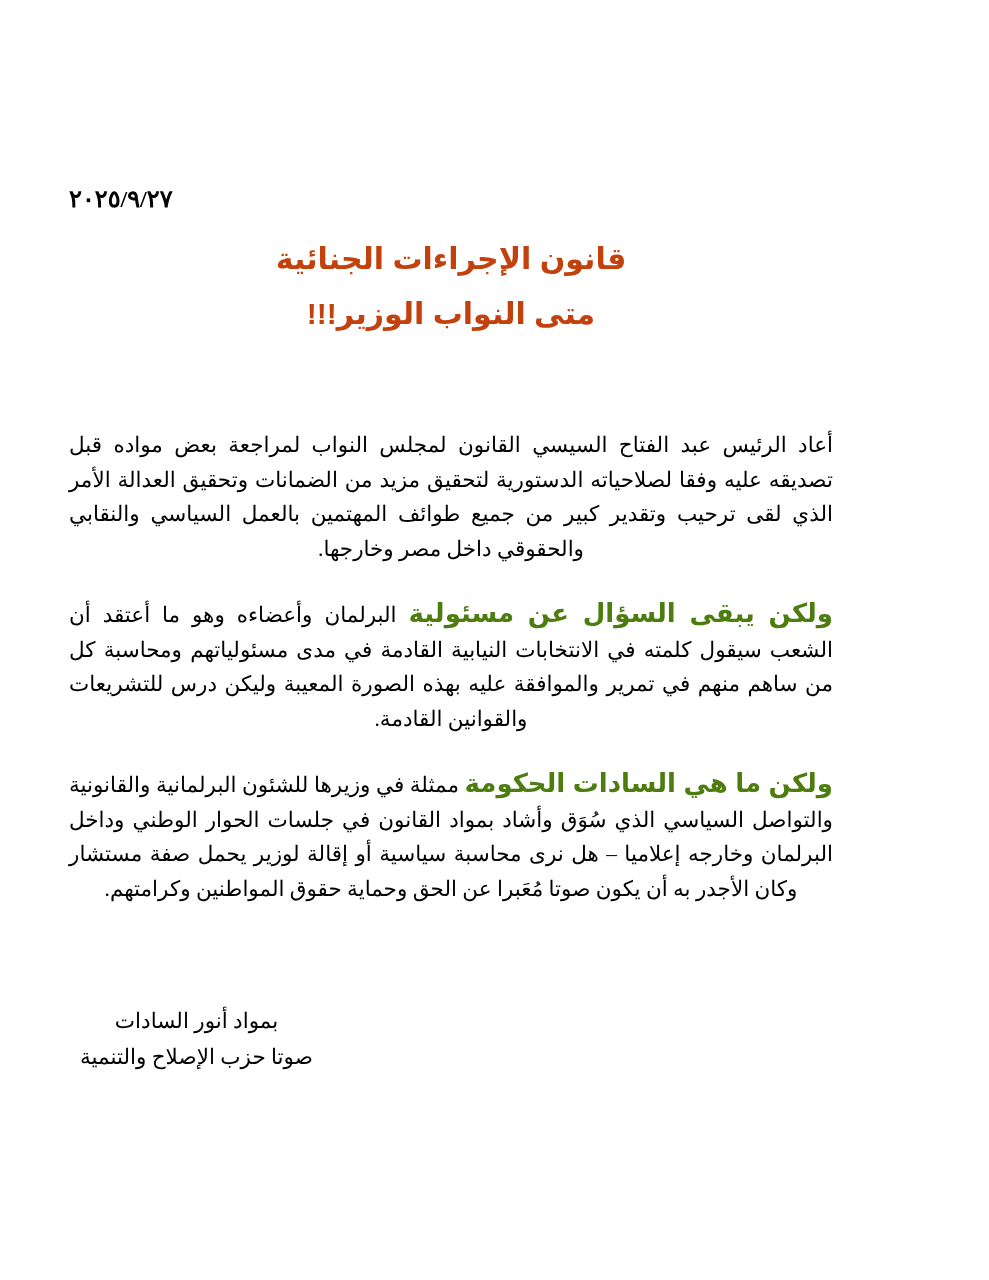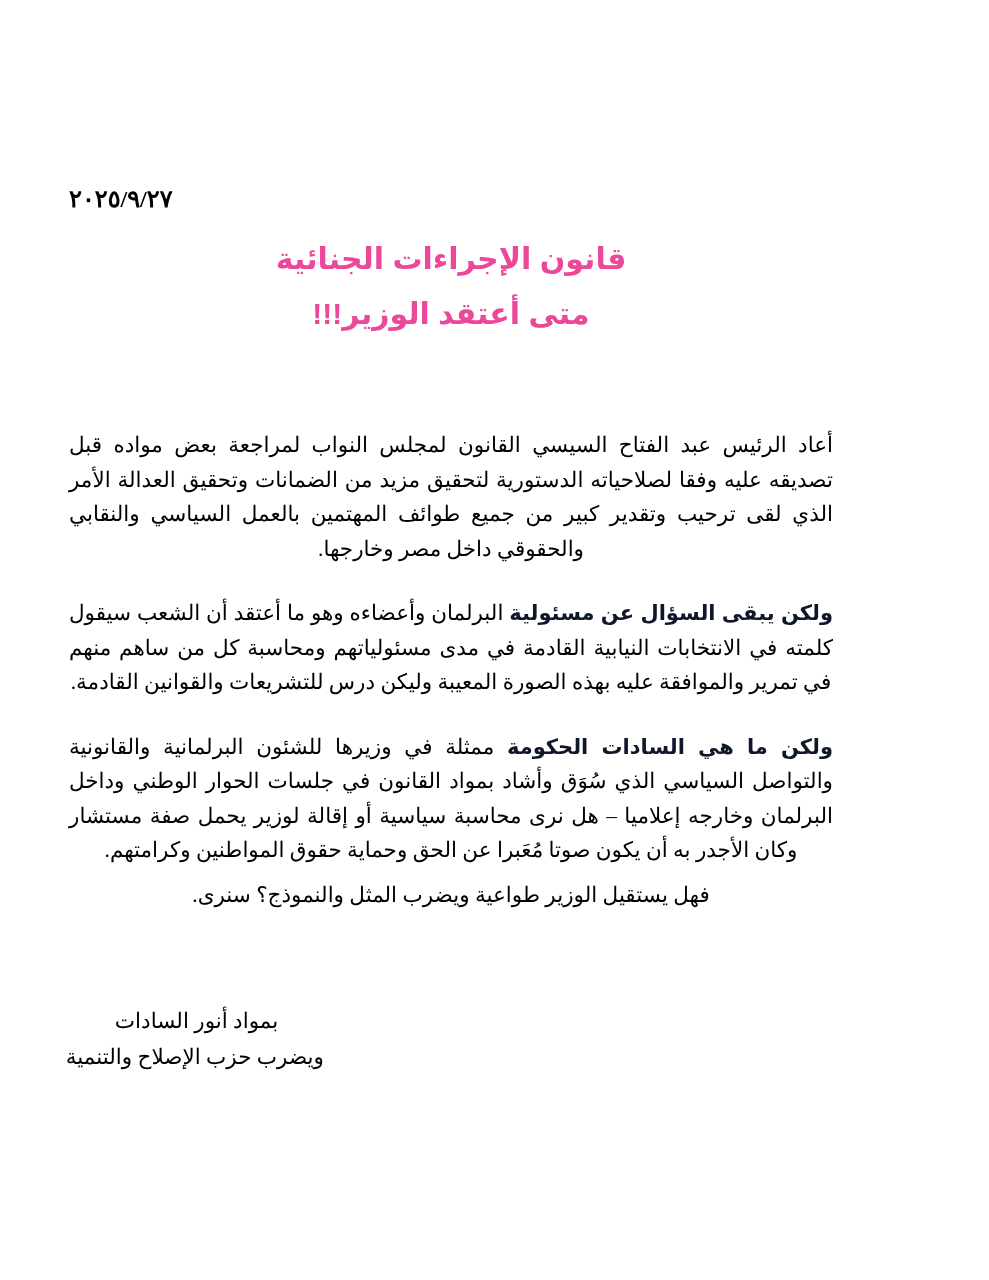--- a/index.html
+++ b/index.html
@@ -44,21 +44,21 @@
     left: 113px;
     width: 764px;
     text-align: center;
   }
 
   .title-line {
     font-family: "Liberation Sans", "DejaVu Sans", sans-serif;
     font-size: 30px;
     font-weight: 700;
     line-height: 1.55;
-    color: #ec4899;
+    color: #c2410c;
     white-space: nowrap;
     direction: rtl;
     unicode-bidi: isolate;
   }
 
   .title-line.second {
     margin-top: 8px;
   }
 
   
@@ -77,24 +77,24 @@
     direction: rtl;
     unicode-bidi: isolate;
     margin: 0;
   }
 
   .para + .para {
     margin-top: 30px;
   }
 
   .para .lead {
-    color: #0f172a;
+    color: #4d7c0f;
     font-weight: 700;
     font-family: "Liberation Sans", "DejaVu Sans", sans-serif;
-    font-size: 21px;
+    font-size: 26px;
     letter-spacing: 0.4px;
   }
 
   .closing-line {
     font-size: 21.5px;
     line-height: 34.5px;
     direction: rtl;
     unicode-bidi: isolate;
     text-align: center;
     margin: 10px 0 0 0;
@@ -123,33 +123,32 @@
 </style>
 </head>
 <body>
 
 <div class="page">
 
   <div class="doc-date">٢٠٢٥/٩/٢٧</div>
 
   <div class="title-block">
     <div class="title-line">قانون الإجراءات الجنائية</div>
-    <div class="title-line second">متى أعتقد الوزير!!!</div>
+    <div class="title-line second">متى النواب الوزير!!!</div>
   </div>
 
   <div class="body-block">
 
     <p class="para"><span class="body-text">أعاد الرئيس عبد الفتاح السيسي القانون لمجلس النواب لمراجعة بعض مواده قبل تصديقه عليه وفقا لصلاحياته الدستورية لتحقيق مزيد من الضمانات وتحقيق العدالة الأمر الذي لقى ترحيب وتقدير كبير من جميع طوائف المهتمين بالعمل السياسي والنقابي والحقوقي داخل مصر وخارجها.</span></p>
 
     <p class="para"><span class="lead">ولكن يبقى السؤال عن مسئولية</span><span class="body-text"> البرلمان وأعضاءه وهو ما أعتقد أن الشعب سيقول كلمته في الانتخابات النيابية القادمة في مدى مسئولياتهم ومحاسبة كل من ساهم منهم في تمرير والموافقة عليه بهذه الصورة المعيبة وليكن درس للتشريعات والقوانين القادمة.</span></p>
 
     <p class="para"><span class="lead">ولكن ما هي السادات الحكومة</span><span class="body-text"> ممثلة في وزيرها للشئون البرلمانية والقانونية والتواصل السياسي الذي سُوَق وأشاد بمواد القانون في جلسات الحوار الوطني وداخل البرلمان وخارجه إعلاميا – هل نرى محاسبة سياسية أو إقالة لوزير يحمل صفة مستشار وكان الأجدر به أن يكون صوتا مُعَبرا عن الحق وحماية حقوق المواطنين وكرامتهم.</span></p>
 
-    <p class="closing-line">فهل يستقيل الوزير طواعية ويضرب المثل والنموذج؟ سنرى.</p>
 
   </div>
 
   <div class="signature-block">
     <div class="sig-line name">بمواد أنور السادات</div>
-    <div class="sig-line role">ويضرب حزب الإصلاح والتنمية</div>
+    <div class="sig-line role">صوتا حزب الإصلاح والتنمية</div>
   </div>
 
 </div>
 
 </body></html>

